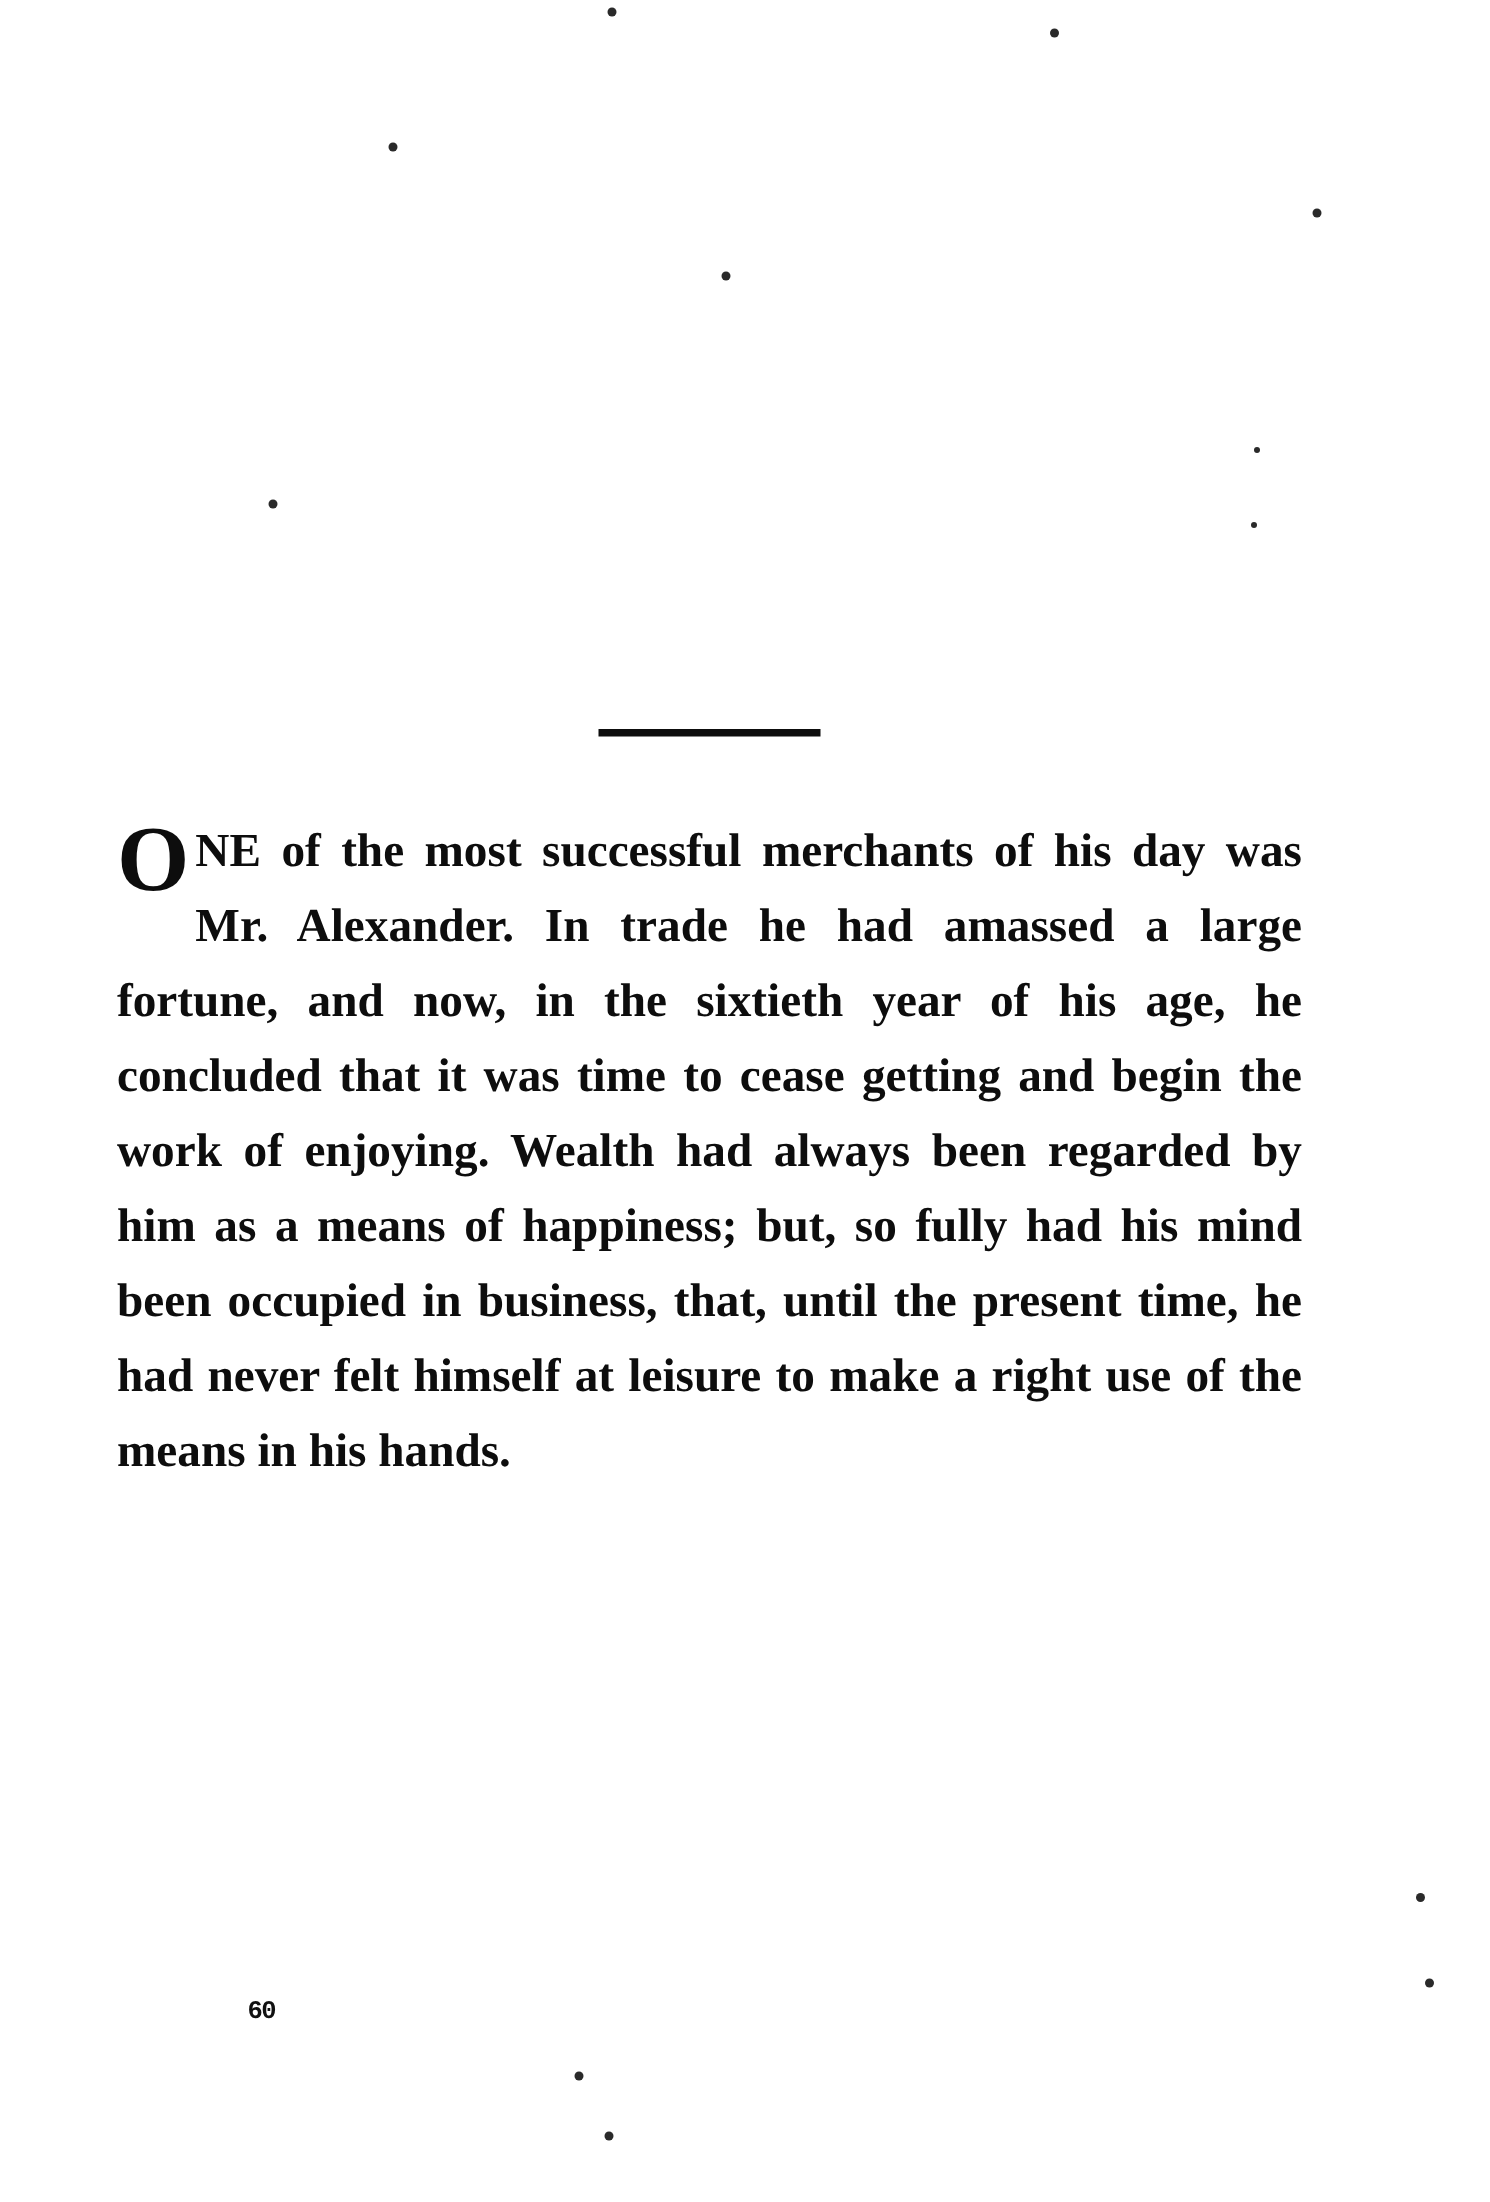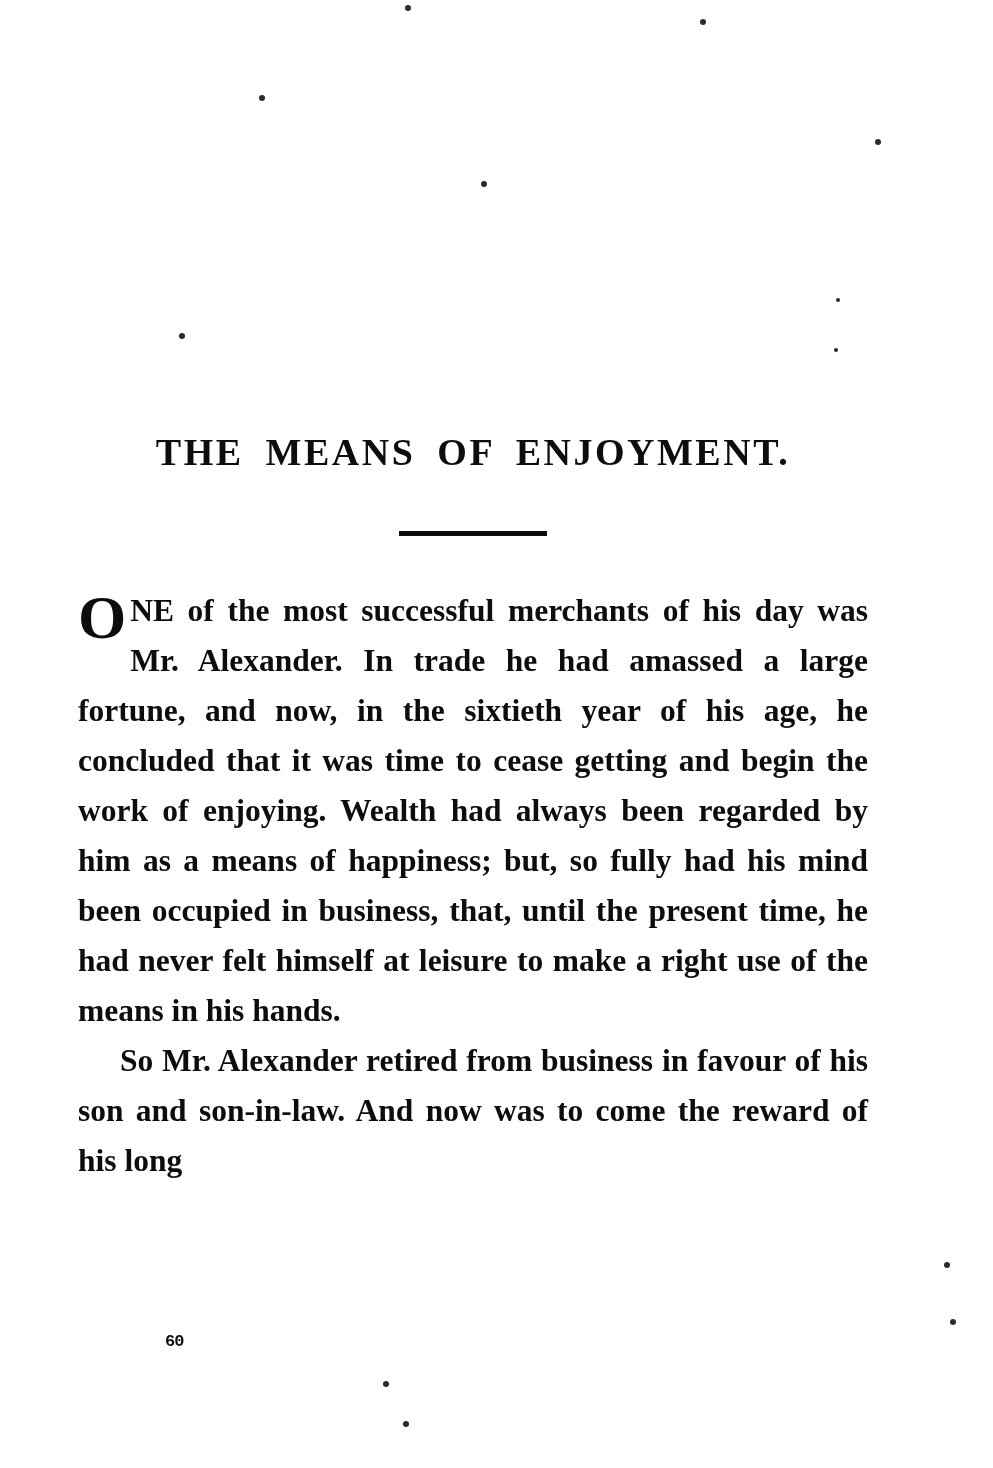--- a/index.html
+++ b/index.html
@@ -110,28 +110,26 @@
       <div class="speck" style="left: 179px; top: 333px; width: 6px; height: 6px;"></div>
       <div class="speck" style="left: 834px; top: 348px; width: 4px; height: 4px;"></div>
       <div class="speck" style="left: 944px; top: 1262px; width: 6px; height: 6px;"></div>
       <div class="speck" style="left: 950px; top: 1319px; width: 6px; height: 6px;"></div>
       <div class="speck" style="left: 383px; top: 1381px; width: 6px; height: 6px;"></div>
       <div class="speck" style="left: 403px; top: 1421px; width: 6px; height: 6px;"></div>
     </div>
 
   <div class="content">
 
-    <h1 class="chapter-title">THE MEANS OF ENJOYMENT.</h1>
 
     <div class="rule-wrap">
       <span class="rule"></span>
     </div>
 
     <div class="body-text">
       <p class="para first-para"><span class="dropcap">O</span><span>NE of the most successful merchants of his day was Mr. Alexander.  In trade he had amassed a large fortune, and now, in the sixtieth year of his age, he concluded that it was time to cease getting and begin the work of enjoying.  Wealth had always been regarded by him as a means of happiness; but, so fully had his mind been occupied in business, that, until the present time, he had never felt himself at leisure to make a right use of the means in his hands.</span></p>
-      <p class="para"><span>So Mr. Alexander retired from business in favour of his son and son-in-law.  And now was to come the reward of his long</span></p>
     </div>
 
   </div>
 
   <div class="signature">60</div>
 
 </div>
 
 </body></html>

